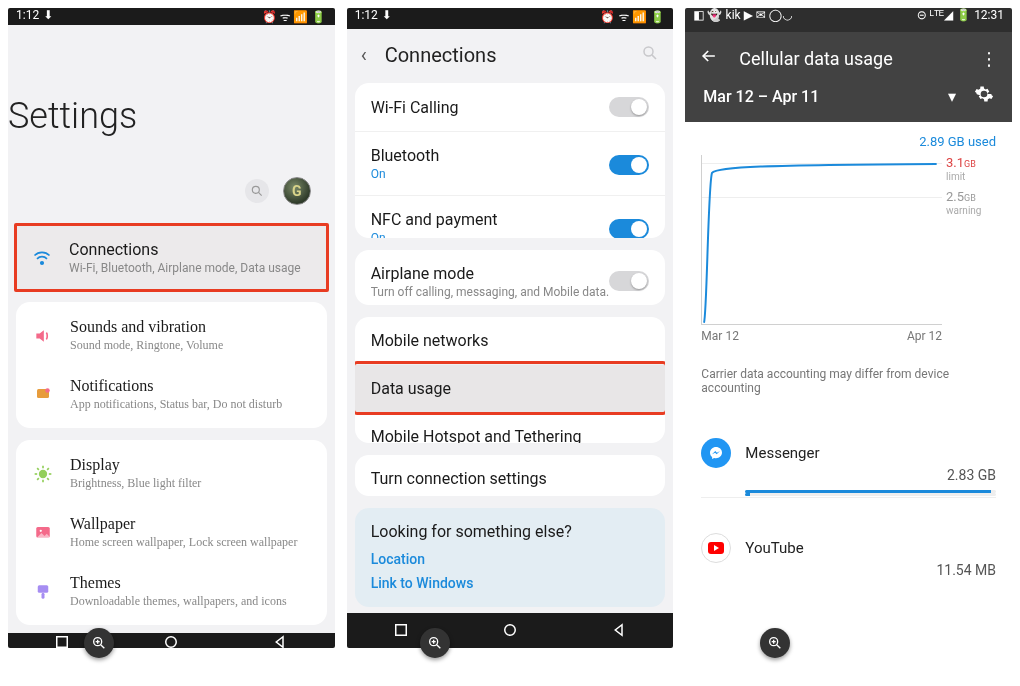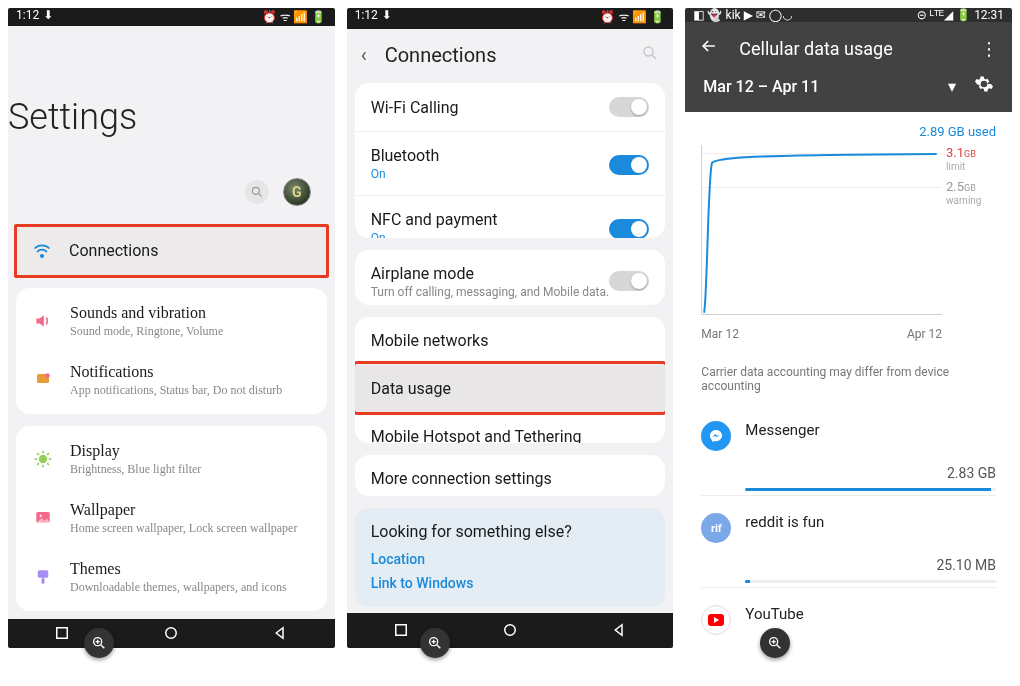--- a/index.html
+++ b/index.html
@@ -199,37 +199,37 @@
     display:flex; align-items:center; padding: 0 18px 14px 18px;
     font-size:16px; font-weight:500;
   }
   .p3range .chev { margin-left:auto; margin-right:18px; }
   .p3body { padding: 12px 16px 0 16px; }
   .p3used { color:#1b8adb; font-size:13px; margin-bottom:6px;text-align:right; }
   .chartbox {
     position:relative; height:170px;
     border-left:1px solid #d0d0d0;
     border-bottom:1px solid #d0d0d0;
-    margin-bottom:12px;
+    margin-bottom:4px;
   }
   .limitline, .warnline {
     position:absolute; right:-54px; font-size:11px; text-align:left; width:50px;
   }
   .limitline .v { color:#d44; font-size:13px; }
   .limitline .l { color:#aaa; font-size:10px; }
   .warnline .v { color:#999; font-size:13px; }
   .warnline .l { color:#aaa; font-size:10px; }
   .chartdash {
     position:absolute; left:0; right:0; border-top:1px solid #eee;
   }
   .chartsvg { position:absolute; inset:0; }
   .xlabels { display:flex; justify-content:space-between; font-size:12px; color:#777; padding-right:54px; }
   .disclaim { font-size:12px; color:#777; margin:24px 0 14px 0; }
   .approw {
-    display:flex; gap:14px;
+    display:flex; align-items:center; gap:14px;
     padding:14px 0; border-bottom:1px solid #eee;
   }
   .appicon { width:30px; height:30px; border-radius:50%; display:flex;align-items:center;justify-content:center;font-size:12px;font-weight:700;color:#fff; }
   .appicon.msg { background:#2196f3; }
   .appicon.rif { background:#7aa8e8; font-size:11px; }
   .appicon.yt  { background:#fff; border:1px solid #ddd; }
   .appicon.yt span {
     width:16px;height:12px;background:#f00;border-radius:3px;display:flex;align-items:center;justify-content:center;
   }
   .appicon.yt span::after{content:"";border-left:5px solid #fff;border-top:3px solid transparent;border-bottom:3px solid transparent;}
@@ -269,20 +269,21 @@
     <div class="item">
       <span class="iconwrap icon-blue">
         <svg width="20" height="20" viewBox="0 0 24 24" fill="none" stroke="currentColor" stroke-width="2">
             <path d="M3 9c5-5 13-5 18 0"></path>
             <path d="M6 13c3.5-3.5 8.5-3.5 12 0"></path>
             <circle cx="12" cy="18" r="1.5" fill="currentColor"></circle>
           </svg>
       </span>
       <div class="txt">
         <div class="title">Connections</div>
+        <div class="sub">Wi-Fi, Bluetooth, Airplane mode, Data usage</div>
       </div>
     </div>
   </div>
 
   <div class="card">
     <div class="item">
       <span class="iconwrap icon-pink">
         <svg width="20" height="20" viewBox="0 0 24 24" fill="currentColor">
             <path d="M4 9v6h4l5 4V5L8 9H4z"></path>
             <path d="M16 8c1.5 1.5 1.5 6.5 0 8" fill="none" stroke="currentColor" stroke-width="2"></path>
@@ -431,21 +432,21 @@
     <div class="p2row hl2">
       <div class="title">Data usage</div>
     </div>
     <div class="p2row">
       <div class="title">Mobile Hotspot and Tethering</div>
     </div>
   </div>
 
   <div class="p2card">
     <div class="p2row">
-      <div class="title">More connection settings</div>
+      <div class="title">Turn connection settings</div>
     </div>
   </div>
 
   <div class="p2alt">
     <div class="title">Looking for something else?</div>
     <div class="lnk">Location</div>
     <div class="lnk">Link to Windows</div>
   </div>
 
   <div class="navbar">
@@ -523,25 +524,20 @@
               <path d="M12 3C7 3 3 6.8 3 11.5c0 2.6 1.2 4.9 3.2 6.5V21l3-1.6c.9.2 1.8.4 2.8.4 5 0 9-3.8 9-8.5S17 3 12 3zm1 11-2.4-2.5L6 14l5-5 2.4 2.5L18 9l-5 5z"></path>
             </svg>
         </div>
         <span class="appname">Messenger</span>
         <span class="appval">2.83 GB</span>
       </div>
       <div class="appbar">
           <div class="fill" style="width:98%"></div>
         </div>
 
-      <div class="approw">
-        <div class="appicon rif">rif</div>
-        <span class="appname">reddit is fun</span>
-        <span class="appval">25.10 MB</span>
-      </div>
       <div class="appbar">
           <div class="fill" style="width:2%"></div>
         </div>
 
       <div class="approw" style="border-bottom:none;">
         <div class="appicon yt">
             <span></span>
           </div>
         <span class="appname">YouTube</span>
         <span class="appval">11.54 MB</span>

